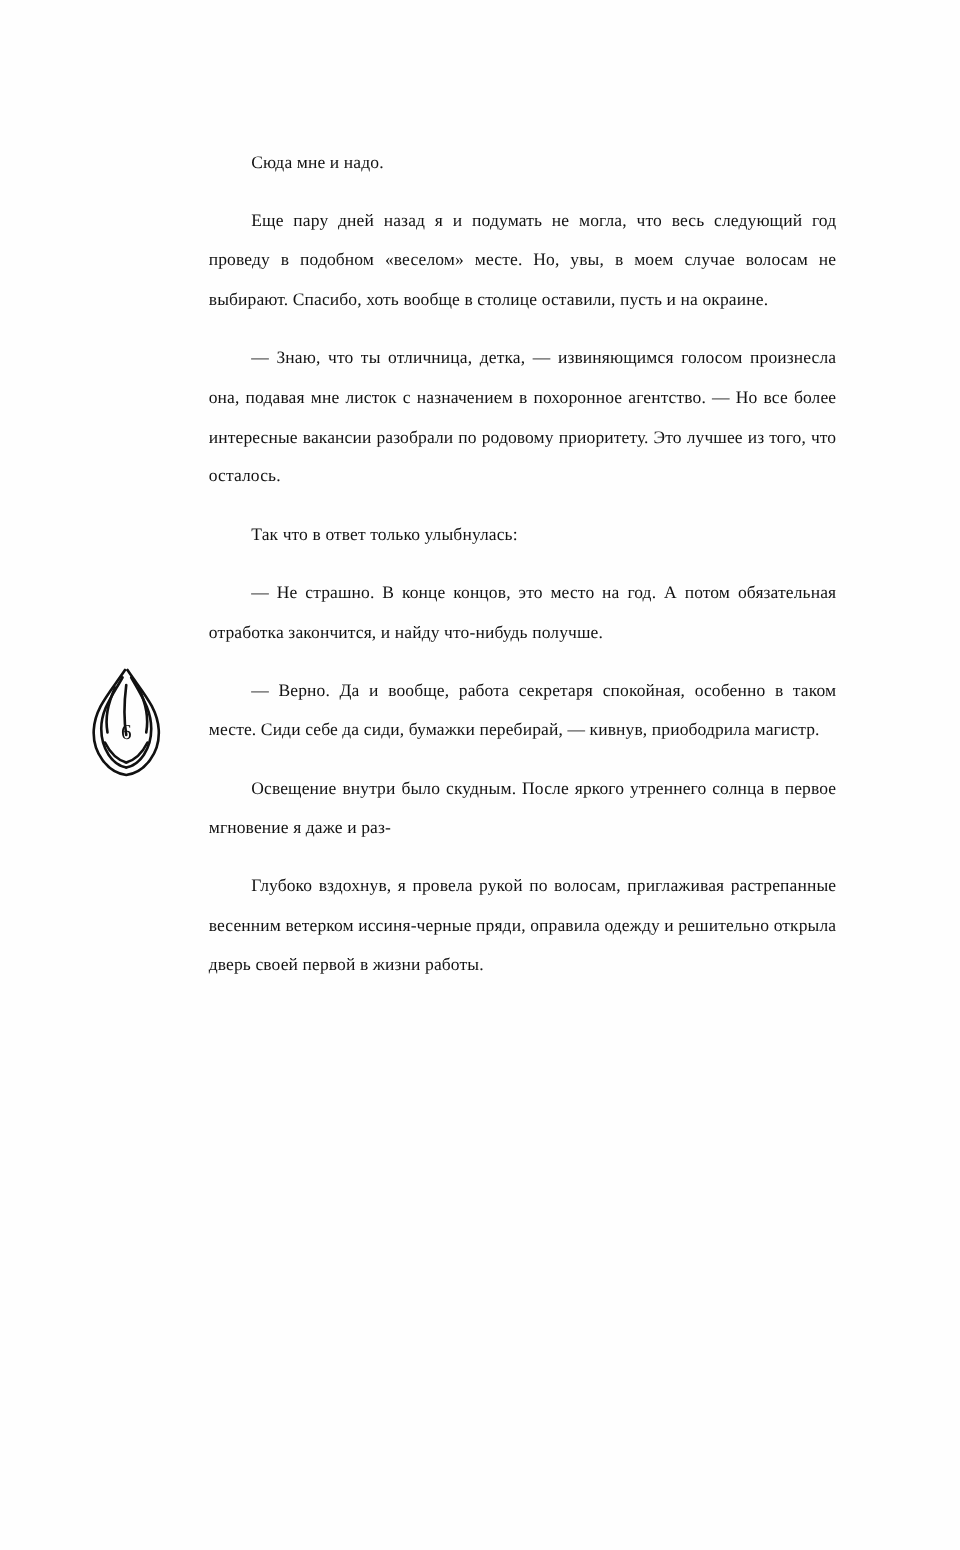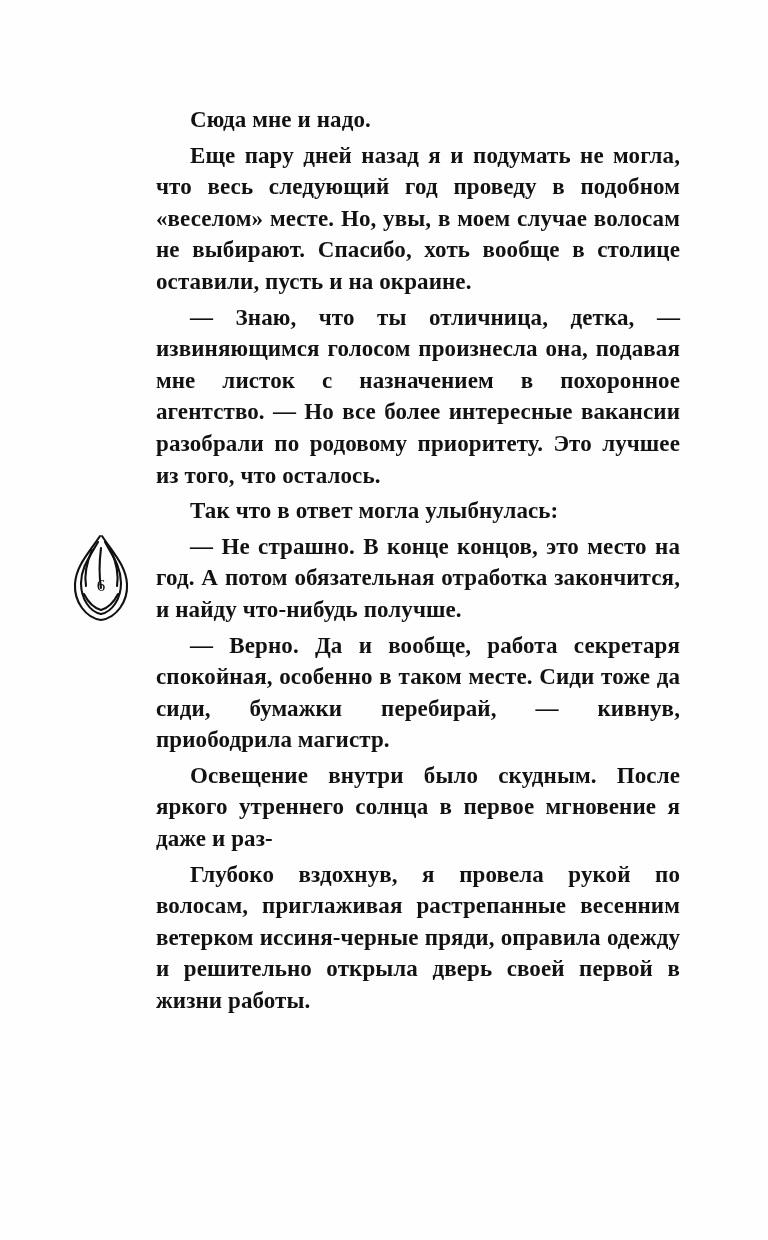--- a/index.html
+++ b/index.html
@@ -20,28 +20,27 @@
     inset: 0;
     background: #fefefe;
   }
   .text-column {
     position: absolute;
     left: 152px;
     top: 100px;
     width: 532px;
   }
   .para {
-    margin: 4px;
-    font-size: 23px;
+    margin: 15px;
+    font-size: 14px;
     line-height: 31.6px;
     text-indent: 34px;
     text-align: justify;
     letter-spacing: 0.1px;
     color: #121212;
-    font-weight: bold;
   }
   .page-number-block {
     position: absolute;
     left: 58px;
     top: 528px;
     width: 86px;
     height: 100px;
   }
   .page-number-block svg {
     position: absolute;
@@ -77,20 +76,20 @@
         <path d="M60 66 C56 74, 50 80, 43 82"></path>
       </g>
     </svg>
     <div class="page-number">6</div>
   </div>
 
   <div class="text-column">
     <p class="para">Сюда мне и надо.</p>
     <p class="para">Еще пару дней назад я и подумать не могла, что весь следующий год проведу в подобном «веселом» месте. Но, увы, в моем случае волосам не выбирают. Спасибо, хоть вообще в столице оставили, пусть и на окраине.</p>
     <p class="para">— Знаю, что ты отличница, детка, — извиняющимся голосом произнесла она, подавая мне листок с назначением в похоронное агентство. — Но все более интересные вакансии разобрали по родовому приоритету. Это лучшее из того, что осталось.</p>
-    <p class="para">Так что в ответ могла улыбнулась:</p>
+    <p class="para">Так что в ответ только улыбнулась:</p>
     <p class="para">— Не страшно. В конце концов, это место на год. А потом обязательная отработка закончится, и найду что-нибудь получше.</p>
-    <p class="para">— Верно. Да и вообще, работа секретаря спокойная, особенно в таком месте. Сиди тоже да сиди, бумажки перебирай, — кивнув, приободрила магистр.</p>
+    <p class="para">— Верно. Да и вообще, работа секретаря спокойная, особенно в таком месте. Сиди себе да сиди, бумажки перебирай, — кивнув, приободрила магистр.</p>
     <p class="para">Освещение внутри было скудным. После яркого утреннего солнца в первое мгновение я даже и раз-</p>
     <p class="para">Глубоко вздохнув, я провела рукой по волосам, приглаживая растрепанные весенним ветерком иссиня-черные пряди, оправила одежду и решительно открыла дверь своей первой в жизни работы.</p>
   </div>
 
 </div>
 
 </body></html>

